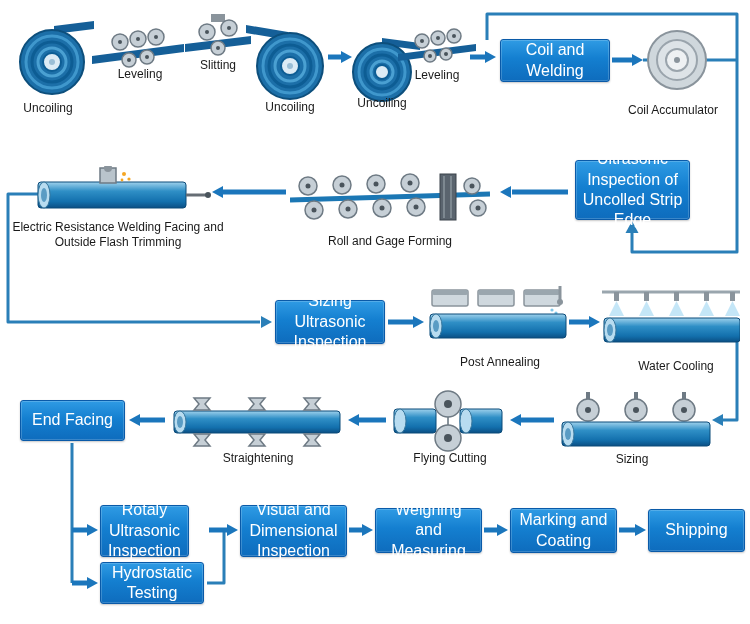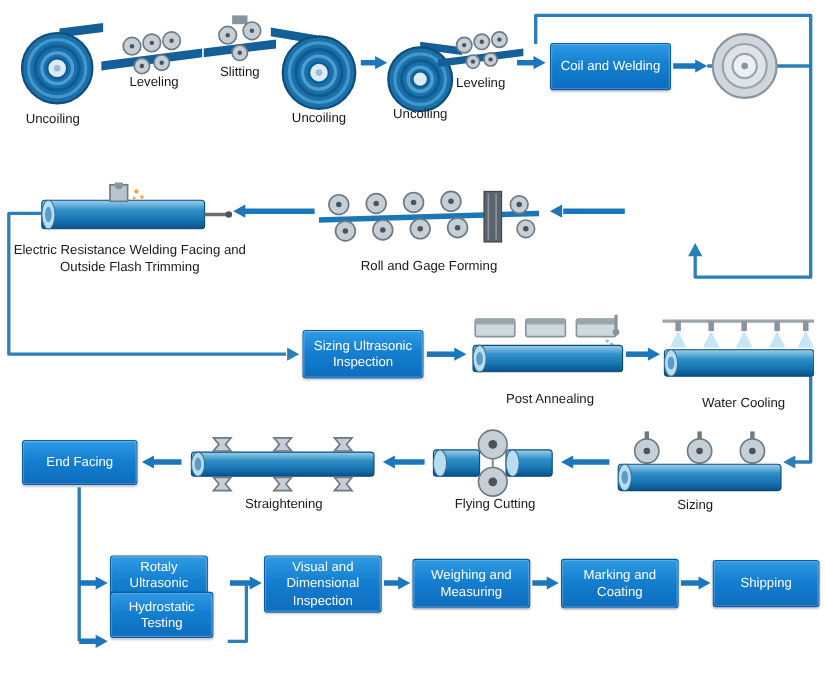--- a/index.html
+++ b/index.html
@@ -9,21 +9,21 @@
   }
   .layer{position:absolute;left:0;top:0;}
   .icon{position:absolute;}
   .lbl{
     position:absolute;font-size:12px;color:#1a1a1a;text-align:center;line-height:1.22;
   }
   .pbox{
     position:absolute;display:flex;align-items:center;justify-content:center;
     background:linear-gradient(180deg,#2f9be4 0%,#147fd0 45%,#0e6cbd 100%);
     border:1px solid #0a5aa8;border-radius:3px;color:#ffffff;
-    font-size:12px;line-height:1.28;text-align:center;padding:8px 6px;box-sizing:border-box;
+    font-size:16px;line-height:1.28;text-align:center;padding:8px 6px;box-sizing:border-box;
     box-shadow:0 1px 2px rgba(0,0,0,.22), inset 0 0 0 1px rgba(255,255,255,.18);
   }
   .roller{fill:#c6cfd6;stroke:#6e7a84;stroke-width:1.5;}
   .roller-dot{fill:#4a545c;}
   .strip{fill:#155f98;}
   .pipe-body{fill:url(#pipeGrad);stroke:#0b4a78;stroke-width:1;}
   .pipe-cap{fill:#b8dcf0;stroke:#35759c;stroke-width:1;}
   .conn{stroke:#2a7fb8;stroke-width:3;fill:none;stroke-linejoin:round;}
   .conn-head{fill:#2a7fb8;}
   .arr{stroke:#1b76bc;stroke-width:5;}
@@ -327,41 +327,45 @@
       <path class="roller" d="M132,38 L148,38 L143,44 L148,50 L132,50 L137,44 Z"></path>
     </g>
   </svg>
 
   <div class="lbl" style="left:6px;top:101px;width:84px">Uncoiling</div>
   <div class="lbl" style="left:100px;top:67px;width:80px">Leveling</div>
   <div class="lbl" style="left:186px;top:58px;width:64px">Slitting</div>
   <div class="lbl" style="left:250px;top:100px;width:80px">Uncoiling</div>
   <div class="lbl" style="left:342px;top:96px;width:80px">Uncoiling</div>
   <div class="lbl" style="left:398px;top:68px;width:78px">Leveling</div>
+  <div class="lbl" style="left:608px;top:103px;width:130px">Coil Accumulator</div>
   <div class="lbl" style="left:300px;top:234px;width:180px">Roll and Gage Forming</div>
   <div class="lbl" style="left:12px;top:220px;width:212px">Electric Resistance Welding Facing and Outside Flash Trimming</div>
   <div class="lbl" style="left:450px;top:355px;width:100px">Post Annealing</div>
   <div class="lbl" style="left:626px;top:359px;width:100px">Water Cooling</div>
   <div class="lbl" style="left:592px;top:452px;width:80px">Sizing</div>
   <div class="lbl" style="left:400px;top:451px;width:100px">Flying Cutting</div>
   <div class="lbl" style="left:208px;top:451px;width:100px">Straightening</div>
 
   <div class="pbox" style="left:500px;top:39px;width:110px;height:43px">
     <span>Coil and Welding</span>
   </div>
+  <div class="pbox" style="left:575px;top:160px;width:115px;height:60px">
+    <span>Ultrasonic Inspection of Uncolled Strip Edge</span>
+  </div>
   <div class="pbox" style="left:275px;top:300px;width:110px;height:44px">
     <span>Sizing Ultrasonic Inspection</span>
   </div>
   <div class="pbox" style="left:20px;top:400px;width:105px;height:41px">
     <span>End Facing</span>
   </div>
   <div class="pbox" style="left:100px;top:505px;width:89px;height:52px">
     <span>Rotaly Ultrasonic Inspection</span>
   </div>
-  <div class="pbox" style="left:100px;top:538px;width:94px;height:42px">
+  <div class="pbox" style="left:100px;top:562px;width:104px;height:42px">
     <span>Hydrostatic Testing</span>
   </div>
   <div class="pbox" style="left:240px;top:505px;width:107px;height:52px">
     <span>Visual and Dimensional Inspection</span>
   </div>
   <div class="pbox" style="left:375px;top:508px;width:107px;height:45px">
     <span>Weighing and Measuring</span>
   </div>
   <div class="pbox" style="left:510px;top:508px;width:107px;height:45px">
     <span>Marking and Coating</span>

